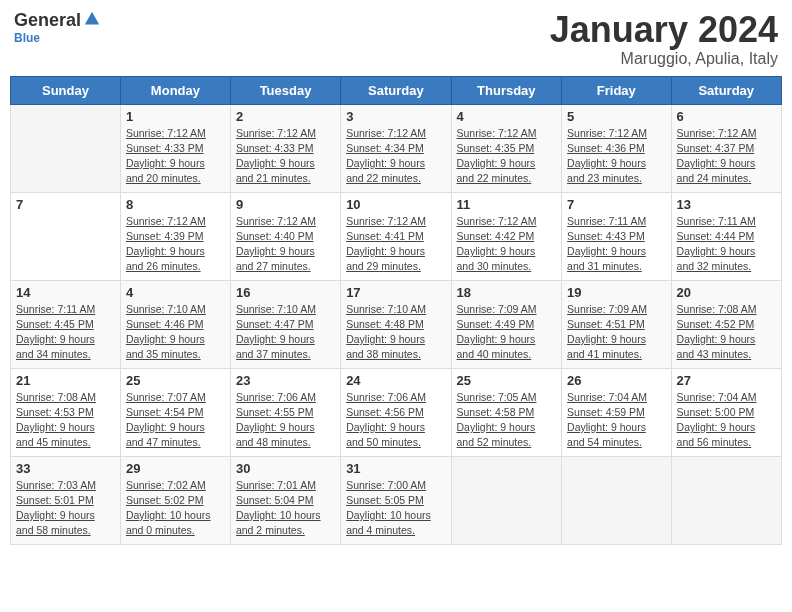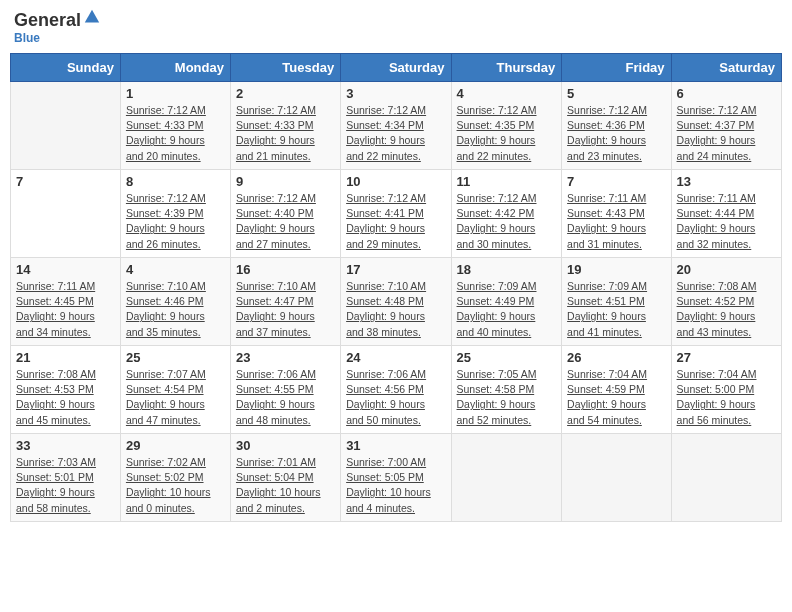--- a/index.html
+++ b/index.html
@@ -17,20 +17,21 @@
       margin-bottom: 8px;
       padding: 0 4px;
     }
     .logo {
       display: flex;
       flex-direction: column;
       align-items: flex-start;
     }
     .logo-text {
       display: flex;
+      align-items: center;
     }
     .logo-general {
       font-size: 18px;
       font-weight: bold;
       color: #333;
     }
     .logo-blue {
       font-size: 12px;
       font-weight: bold;
       color: #3a7abf;
@@ -56,21 +57,21 @@
       color: #555;
     }
     .calendar {
       width: 100%;
       border-collapse: collapse;
       border: 1px solid #ccc;
     }
     .calendar th {
       background-color: #3a7abf;
       color: #fff;
-      text-align: right;
+      text-align: center;
       padding: 6px 6px;
       font-size: 13px;
       font-weight: bold;
       border: 1px solid #2a5a9f;
     }
     .calendar td {
       vertical-align: top;
       padding: 4px 5px;
       font-size: 10.5px;
       color: #333;
@@ -110,20 +111,24 @@
 <div class="header">
   <div class="logo">
     <div class="logo-text">
       <span class="logo-general">General</span>
       <svg class="logo-icon" viewBox="0 0 20 20">
         <polygon points="10,2 18,16 2,16" fill="#3a7abf"></polygon>
       </svg>
     </div>
     <span class="logo-blue">Blue</span>
   </div>
+  <div class="title-area">
+    <div class="month-title">January 2024</div>
+    <div class="location-title">Maruggio, Apulia, Italy</div>
+  </div>
 </div>
 
 <table class="calendar">
   <thead>
     <tr>
     <th>Sunday</th>
         <th>Monday</th>
         <th>Tuesday</th>
         <th>Saturday</th>
         <th>Thursday</th>

